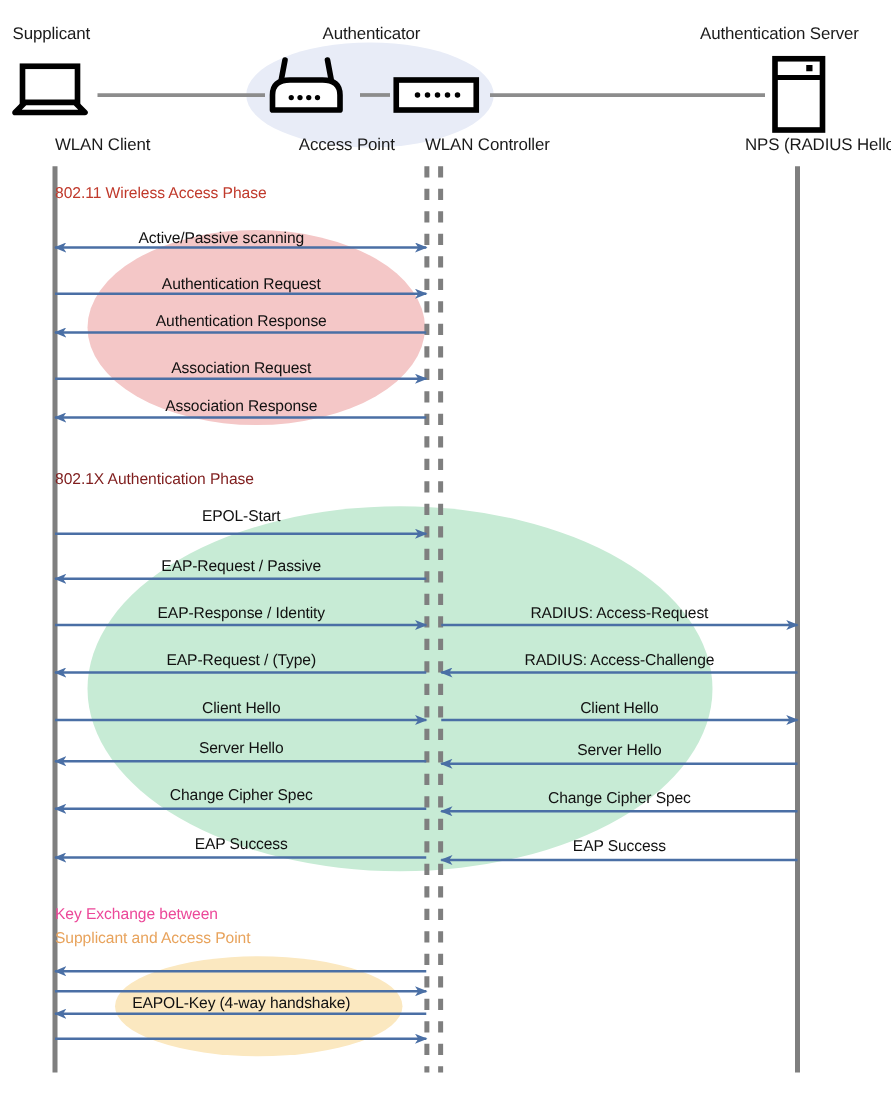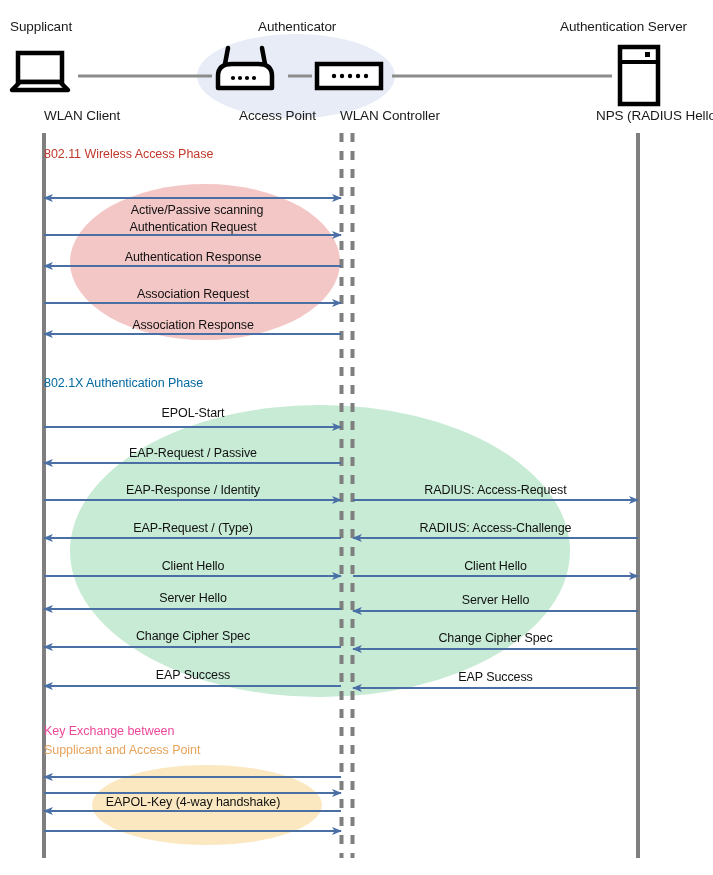--- a/index.html
+++ b/index.html
@@ -133,25 +133,25 @@
 <div class="hdr-label" style="left:10px;top:19px;">Supplicant</div>
 <div class="hdr-label" style="left:258px;top:19px;">Authenticator</div>
 <div class="hdr-label" style="left:560px;top:19px;">Authentication Server</div>
 
 <div class="node-label" style="left:8px;top:108px;">WLAN Client</div>
 <div class="node-label" style="left:203px;top:108px;">Access Point</div>
 <div class="node-label" style="left:304px;top:108px;">WLAN Controller</div>
 <div class="node-label" style="left:560px;top:108px;">NPS (RADIUS Hello)</div>
 
 <div class="phase-title" style="left:44px;top:147px;width:298px;color:#c0392b;">802.11 Wireless Access Phase</div>
-<div class="phase-title" style="left:44px;top:376px;width:298px;color:#0369a1;">802.1X Authentication Phase</div>
+<div class="phase-title" style="left:44px;top:376px;width:298px;color:#7f1d1d;">802.1X Authentication Phase</div>
 <div class="phase-title" style="left:44px;top:722px;width:298px;color:#ec4899;line-height:19px;">Key Exchange between</div>
 <div class="phase-title" style="left:44px;top:741px;width:298px;color:#e8a35c;line-height:19px;">Supplicant and Access Point</div>
 
-<div class="msg" style="left:48px;top:183px;width:298px;margin-top:20px;">Active/Passive scanning</div>
+<div class="msg" style="left:28px;top:183px;width:298px;">Active/Passive scanning</div>
 <div class="msg" style="left:44px;top:220px;width:298px;">Authentication Request</div>
 <div class="msg" style="left:44px;top:250px;width:298px;">Authentication Response</div>
 <div class="msg" style="left:44px;top:287px;width:298px;">Association Request</div>
 <div class="msg" style="left:44px;top:318px;width:298px;">Association Response</div>
 
 <div class="msg" style="left:44px;top:406px;width:298px;">EPOL-Start</div>
 <div class="msg" style="left:44px;top:446px;width:298px;">EAP-Request / Passive</div>
 <div class="msg" style="left:44px;top:483px;width:298px;">EAP-Response / Identity</div>
 <div class="msg" style="left:44px;top:521px;width:298px;">EAP-Request / (Type)</div>
 <div class="msg" style="left:44px;top:559px;width:298px;">Client Hello</div>

